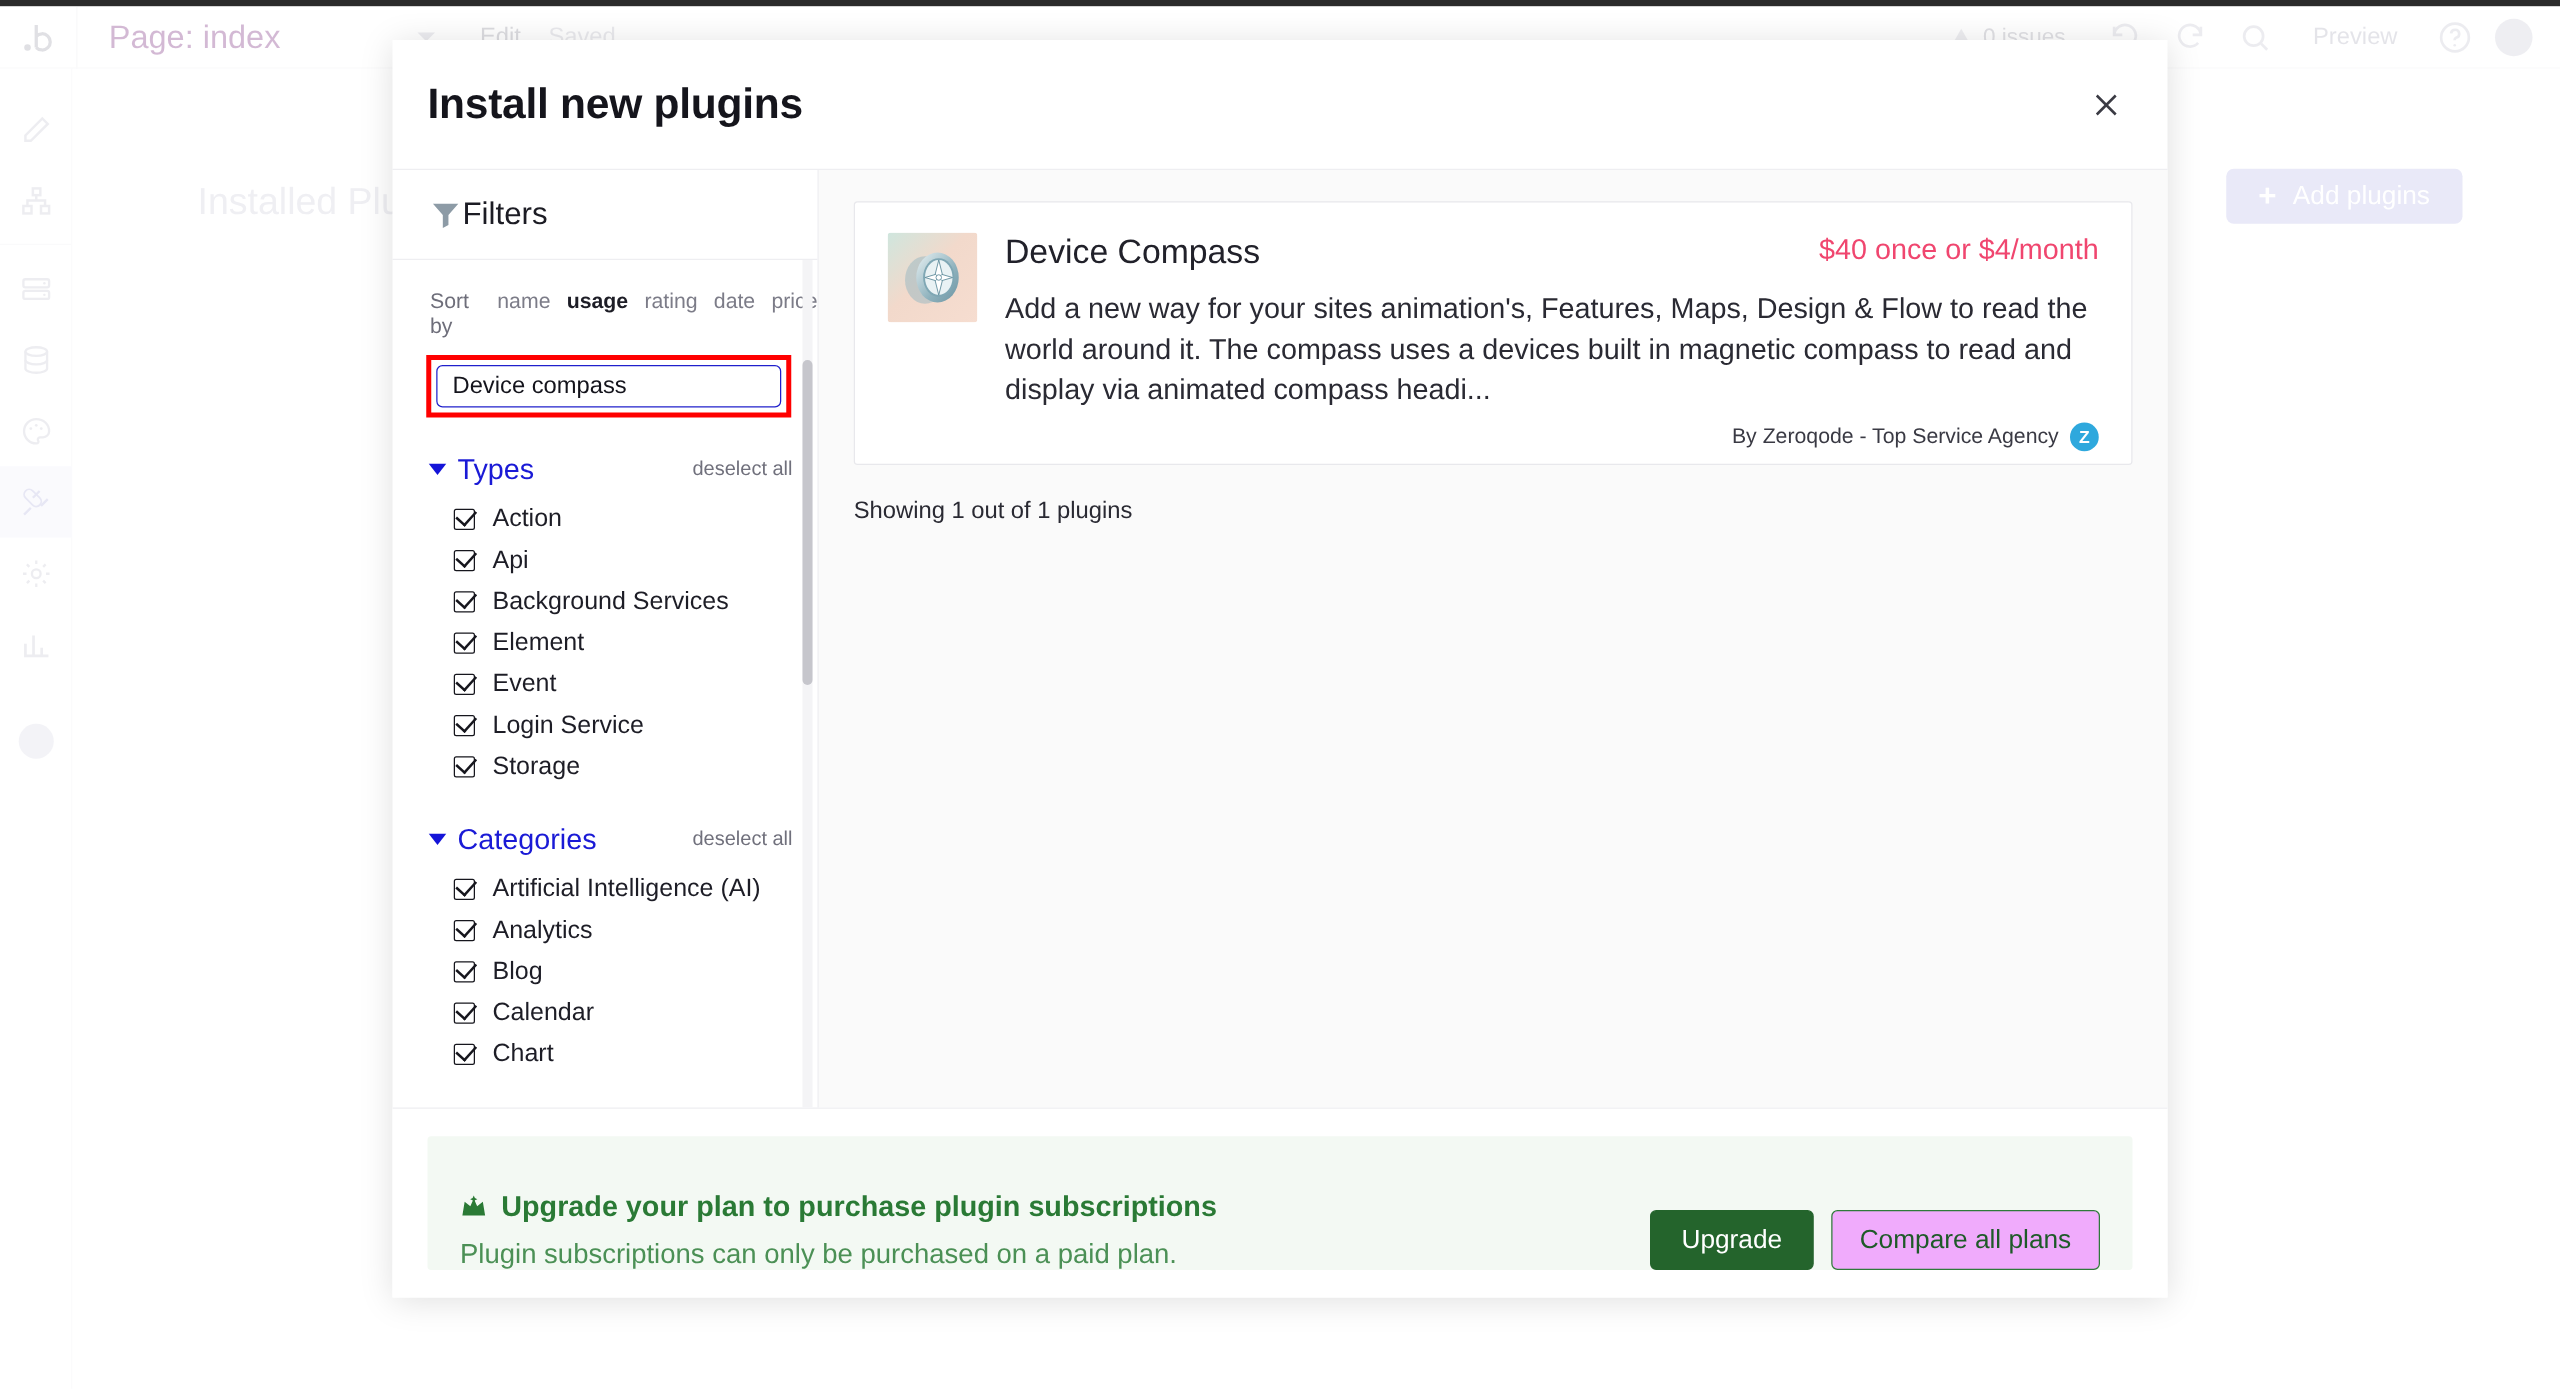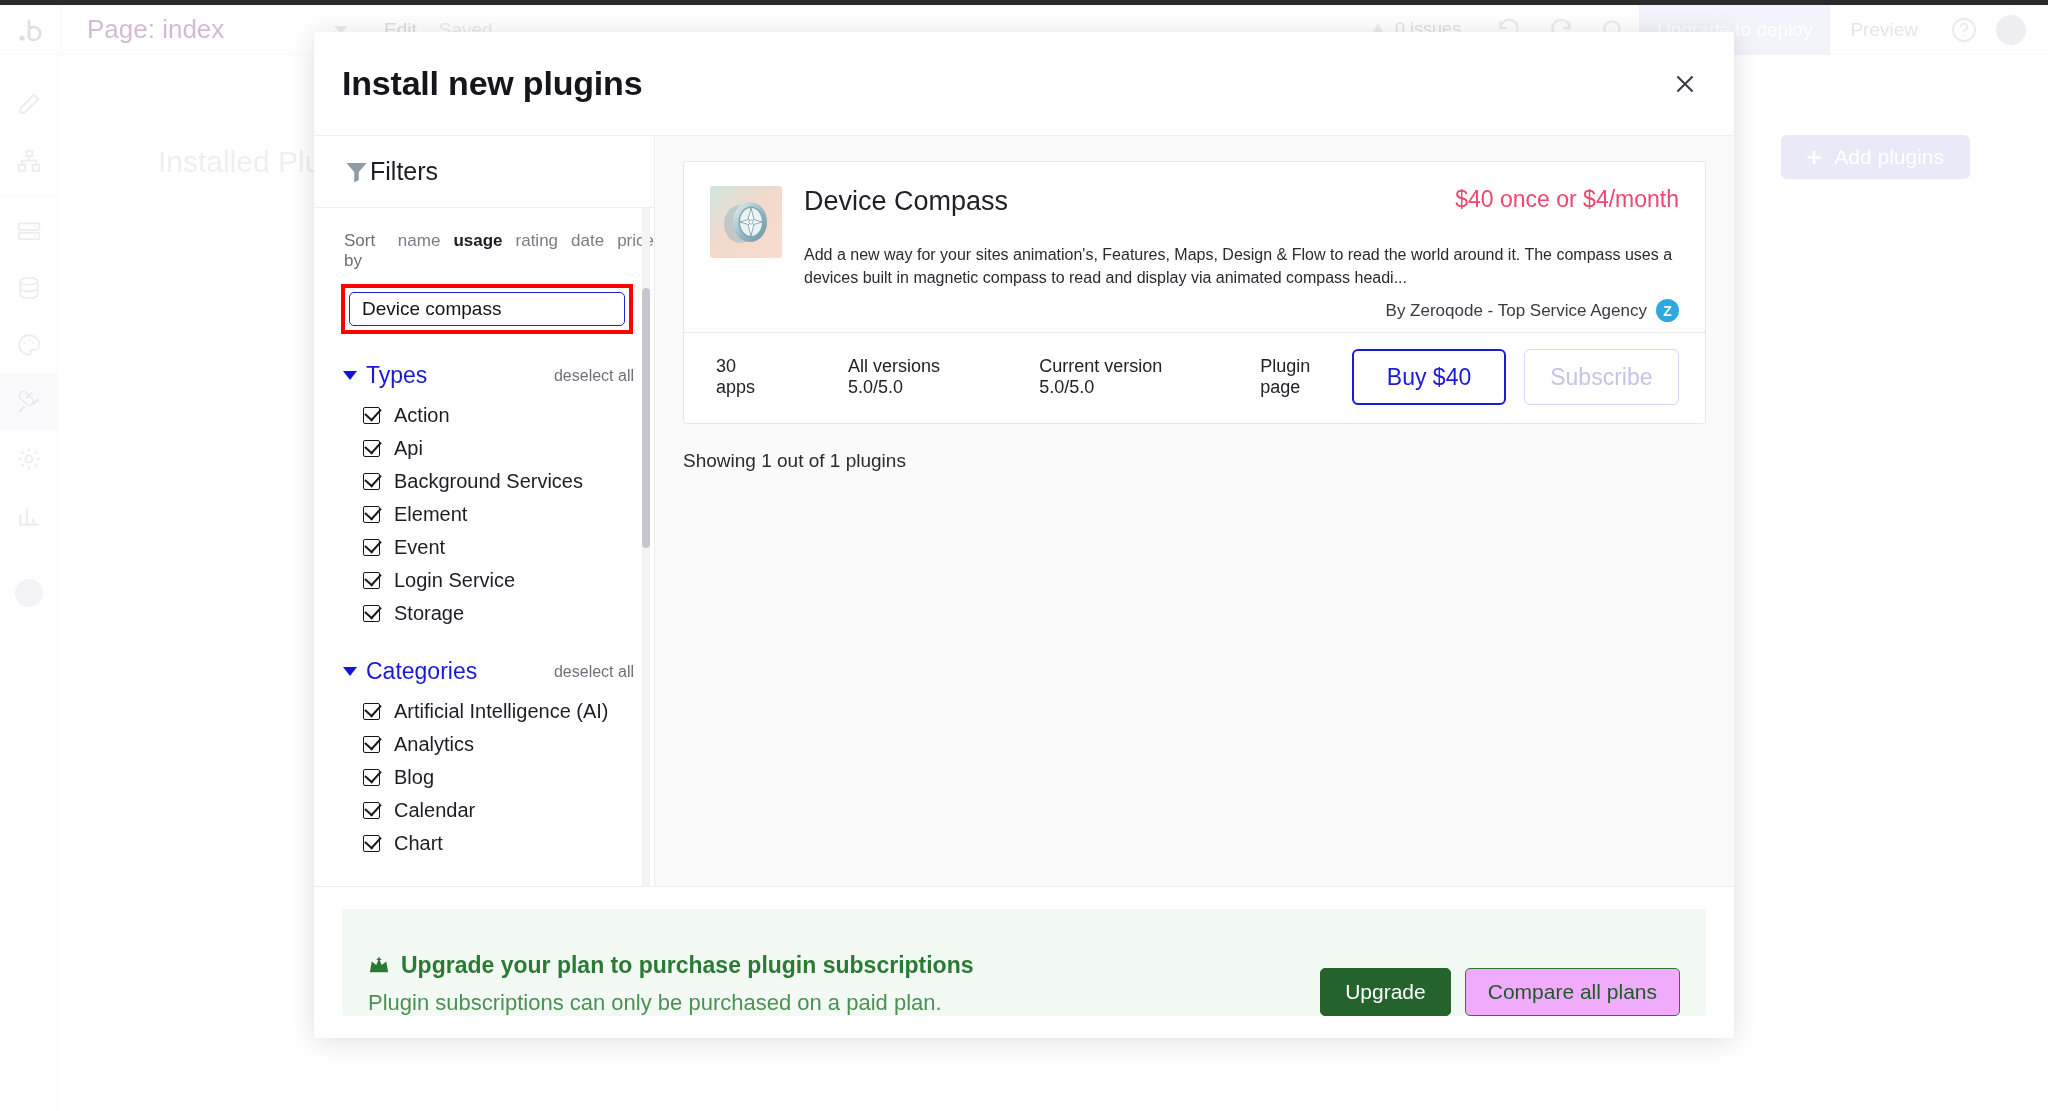--- a/index.html
+++ b/index.html
@@ -234,21 +234,21 @@
     border-radius: 3px; overflow: hidden;
     margin-right: 22px;
   }
   .card-text { flex: 1 1 auto; min-width: 0; }
   .card-row1 { display: flex; align-items: flex-start; }
   .plugin-name { font-size: 27px; color: #21212a; }
   .plugin-price {
     margin-left: auto; font-size: 23px; color: #f0466f; white-space: nowrap;
   }
   .plugin-desc {
-    margin-top: 27px; font-size: 16px; line-height: 1.42;
+    margin-top: 13px; font-size: 23px; line-height: 1.42;
     color: #2a2a33; max-width: 895px;
   }
   .by-row {
     display: flex; align-items: center; justify-content: flex-end;
     gap: 9px; margin-top: 10px;
     font-size: 17px; color: #3a3a44;
   }
   .by-badge {
     width: 23px; height: 23px; border-radius: 50%;
     background: #2ea8dd; color: #fff;
@@ -351,21 +351,20 @@
         <path d="M20 10a8 8 0 1 0-2 6"></path>
           <path d="M20 4v6h-6"></path>
       </svg>
     </div>
     <div class="icon-btn">
       <svg width="26" height="26" viewBox="0 0 24 24" fill="none" stroke="currentColor" stroke-width="2">
         <circle cx="11" cy="11" r="7"></circle>
           <path d="M16.5 16.5L21 21"></path>
       </svg>
     </div>
-    <div class="upgrade-deploy">Upgrade to deploy</div>
     <span class="preview-link">Preview</span>
     <div class="icon-btn">
       <svg width="28" height="28" viewBox="0 0 24 24" fill="none" stroke="currentColor" stroke-width="1.8">
         <circle cx="12" cy="12" r="9.5"></circle>
           <path d="M9.3 9.2a2.8 2.8 0 1 1 3.4 3c-.7.3-1 .9-1 1.7"></path>
           <circle cx="11.8" cy="17.3" r="0.9" fill="currentColor" stroke="none"></circle>
       </svg>
     </div>
     <div class="avatar-circ"></div>
   </div>
@@ -583,28 +582,20 @@
               <div class="plugin-name">Device Compass</div>
               <div class="plugin-price">$40 once or $4/month</div>
             </div>
             <div class="plugin-desc">Add a new way for your sites animation's, Features, Maps, Design &amp; Flow to read the world around it. The compass uses a devices built in magnetic compass to read and display via animated compass headi...</div>
             <div class="by-row">
               <span>By Zeroqode - Top Service Agency</span>
               <span class="by-badge">Z</span>
             </div>
           </div>
         </div>
-        <div class="card-foot">
-          <span class="stat s1">30 apps</span>
-          <span class="stat s2">All versions 5.0/5.0</span>
-          <span class="stat s3">Current version 5.0/5.0</span>
-          <span class="stat s4">Plugin page</span>
-          <button class="btn-buy">Buy $40</button>
-          <button class="btn-subscribe">Subscribe</button>
-        </div>
       </div>
       <div class="showing">Showing 1 out of 1 plugins</div>
     </div>
   </div>
 
   <div class="modal-foot">
     <div class="upgrade-banner">
       <div class="ub-text">
         <div class="ub-title">
           <svg width="22" height="20" viewBox="0 0 24 22">

